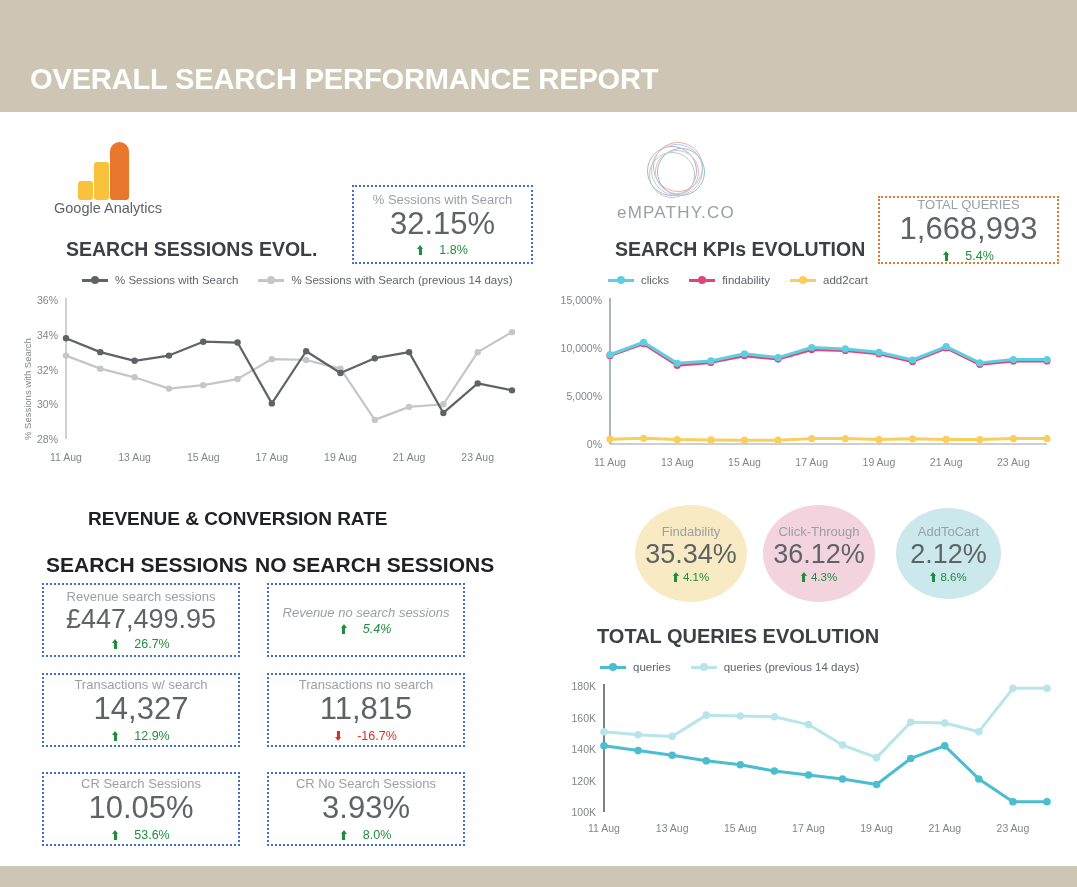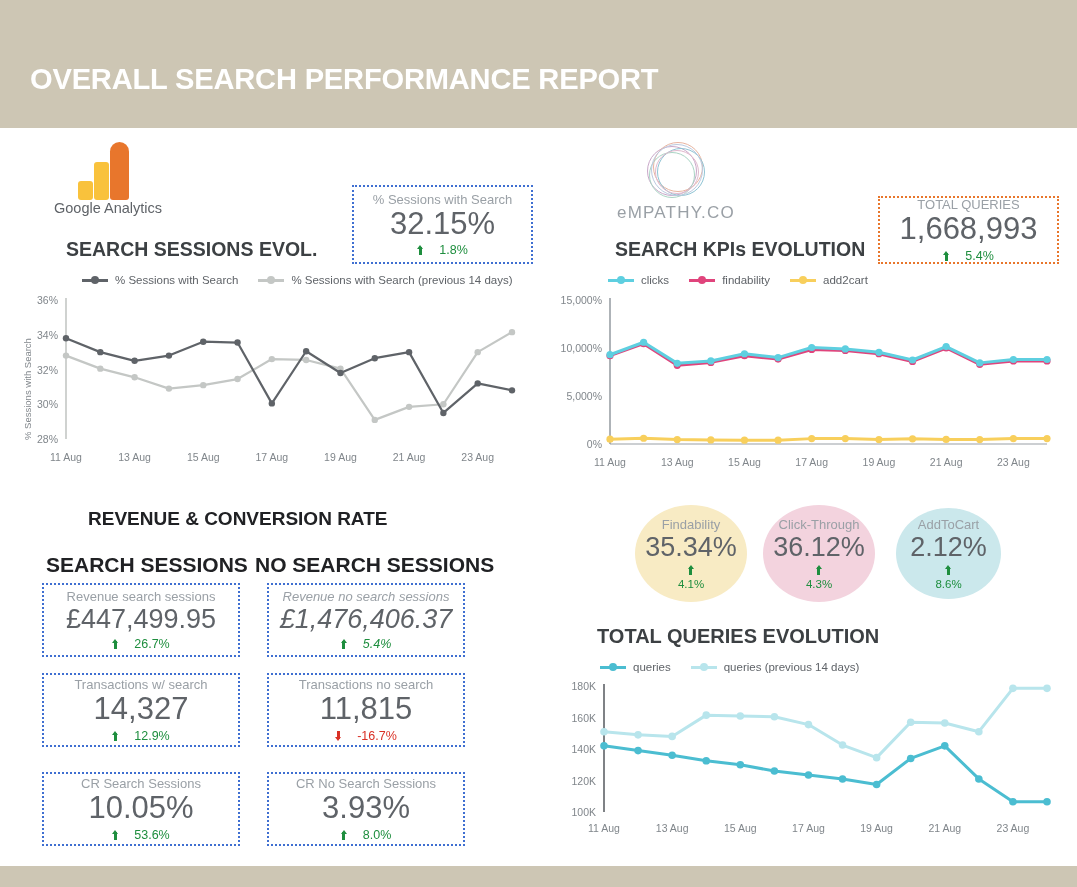--- a/index.html
+++ b/index.html
@@ -7,21 +7,21 @@
     width: 1077px; height: 887px;
     background: #ffffff;
     font-family: "Liberation Sans", sans-serif;
     overflow: hidden;
     position: relative;
   }
 
   
   .header {
     position: absolute; left: 0; top: 0;
-    width: 1077px; height: 128px;
+    width: 1077px; height: 112px;
     background: #cdc6b4;
   }
   .header-title {
     position: absolute; left: 30px; top: 62px;
     font-size: 30px; font-weight: bold;
     color: #ffffff;
     letter-spacing: -0.2px;
     white-space: nowrap;
     transform: scaleX(0.97);
     transform-origin: left center;
@@ -160,21 +160,21 @@
   
   .kpi-circle {
     position: absolute; border-radius: 50%;
     display: flex; flex-direction: column;
     align-items: center; justify-content: center;
   }
   .kpi-label { font-size: 13px; color: #9aa0a6; white-space: nowrap; }
   .kpi-value { font-size: 27px; color: #5f6368; line-height: 1.15; white-space: nowrap; }
   .kpi-delta {
     font-size: 11.5px; color: #1e8e3e; white-space: nowrap;
-    display: flex; align-items: center; gap: 3px; margin-top: 1px; flex-direction: column;
+    display: flex; align-items: center; gap: 3px; margin-top: 1px;
   }
 
   .section-title {
     position: absolute; font-size: 19px; font-weight: bold;
     color: #202124; white-space: nowrap;
   }
 </style>
 </head>
 <body>
 
@@ -269,21 +269,20 @@
   <div class="sc-label">Revenue search sessions</div>
   <div class="sc-value small">£447,499.95</div>
   <div class="sc-delta up">
     <span class="arrow-up"></span>
     <span>26.7%</span>
   </div>
 </div>
 
 <div class="scorecard sc-blue" style="left:267px; top:583px; width:198px; height:74px;font-style:italic;">
   <div class="sc-label">Revenue no search sessions</div>
-  <div class="sc-value small">£1,476,406.37</div>
   <div class="sc-delta up">
     <span class="arrow-up"></span>
     <span>5.4%</span>
   </div>
 </div>
 
 <div class="scorecard sc-blue" style="left:42px; top:673px; width:198px; height:74px;">
   <div class="sc-label">Transactions w/ search</div>
   <div class="sc-value">14,327</div>
   <div class="sc-delta up">

